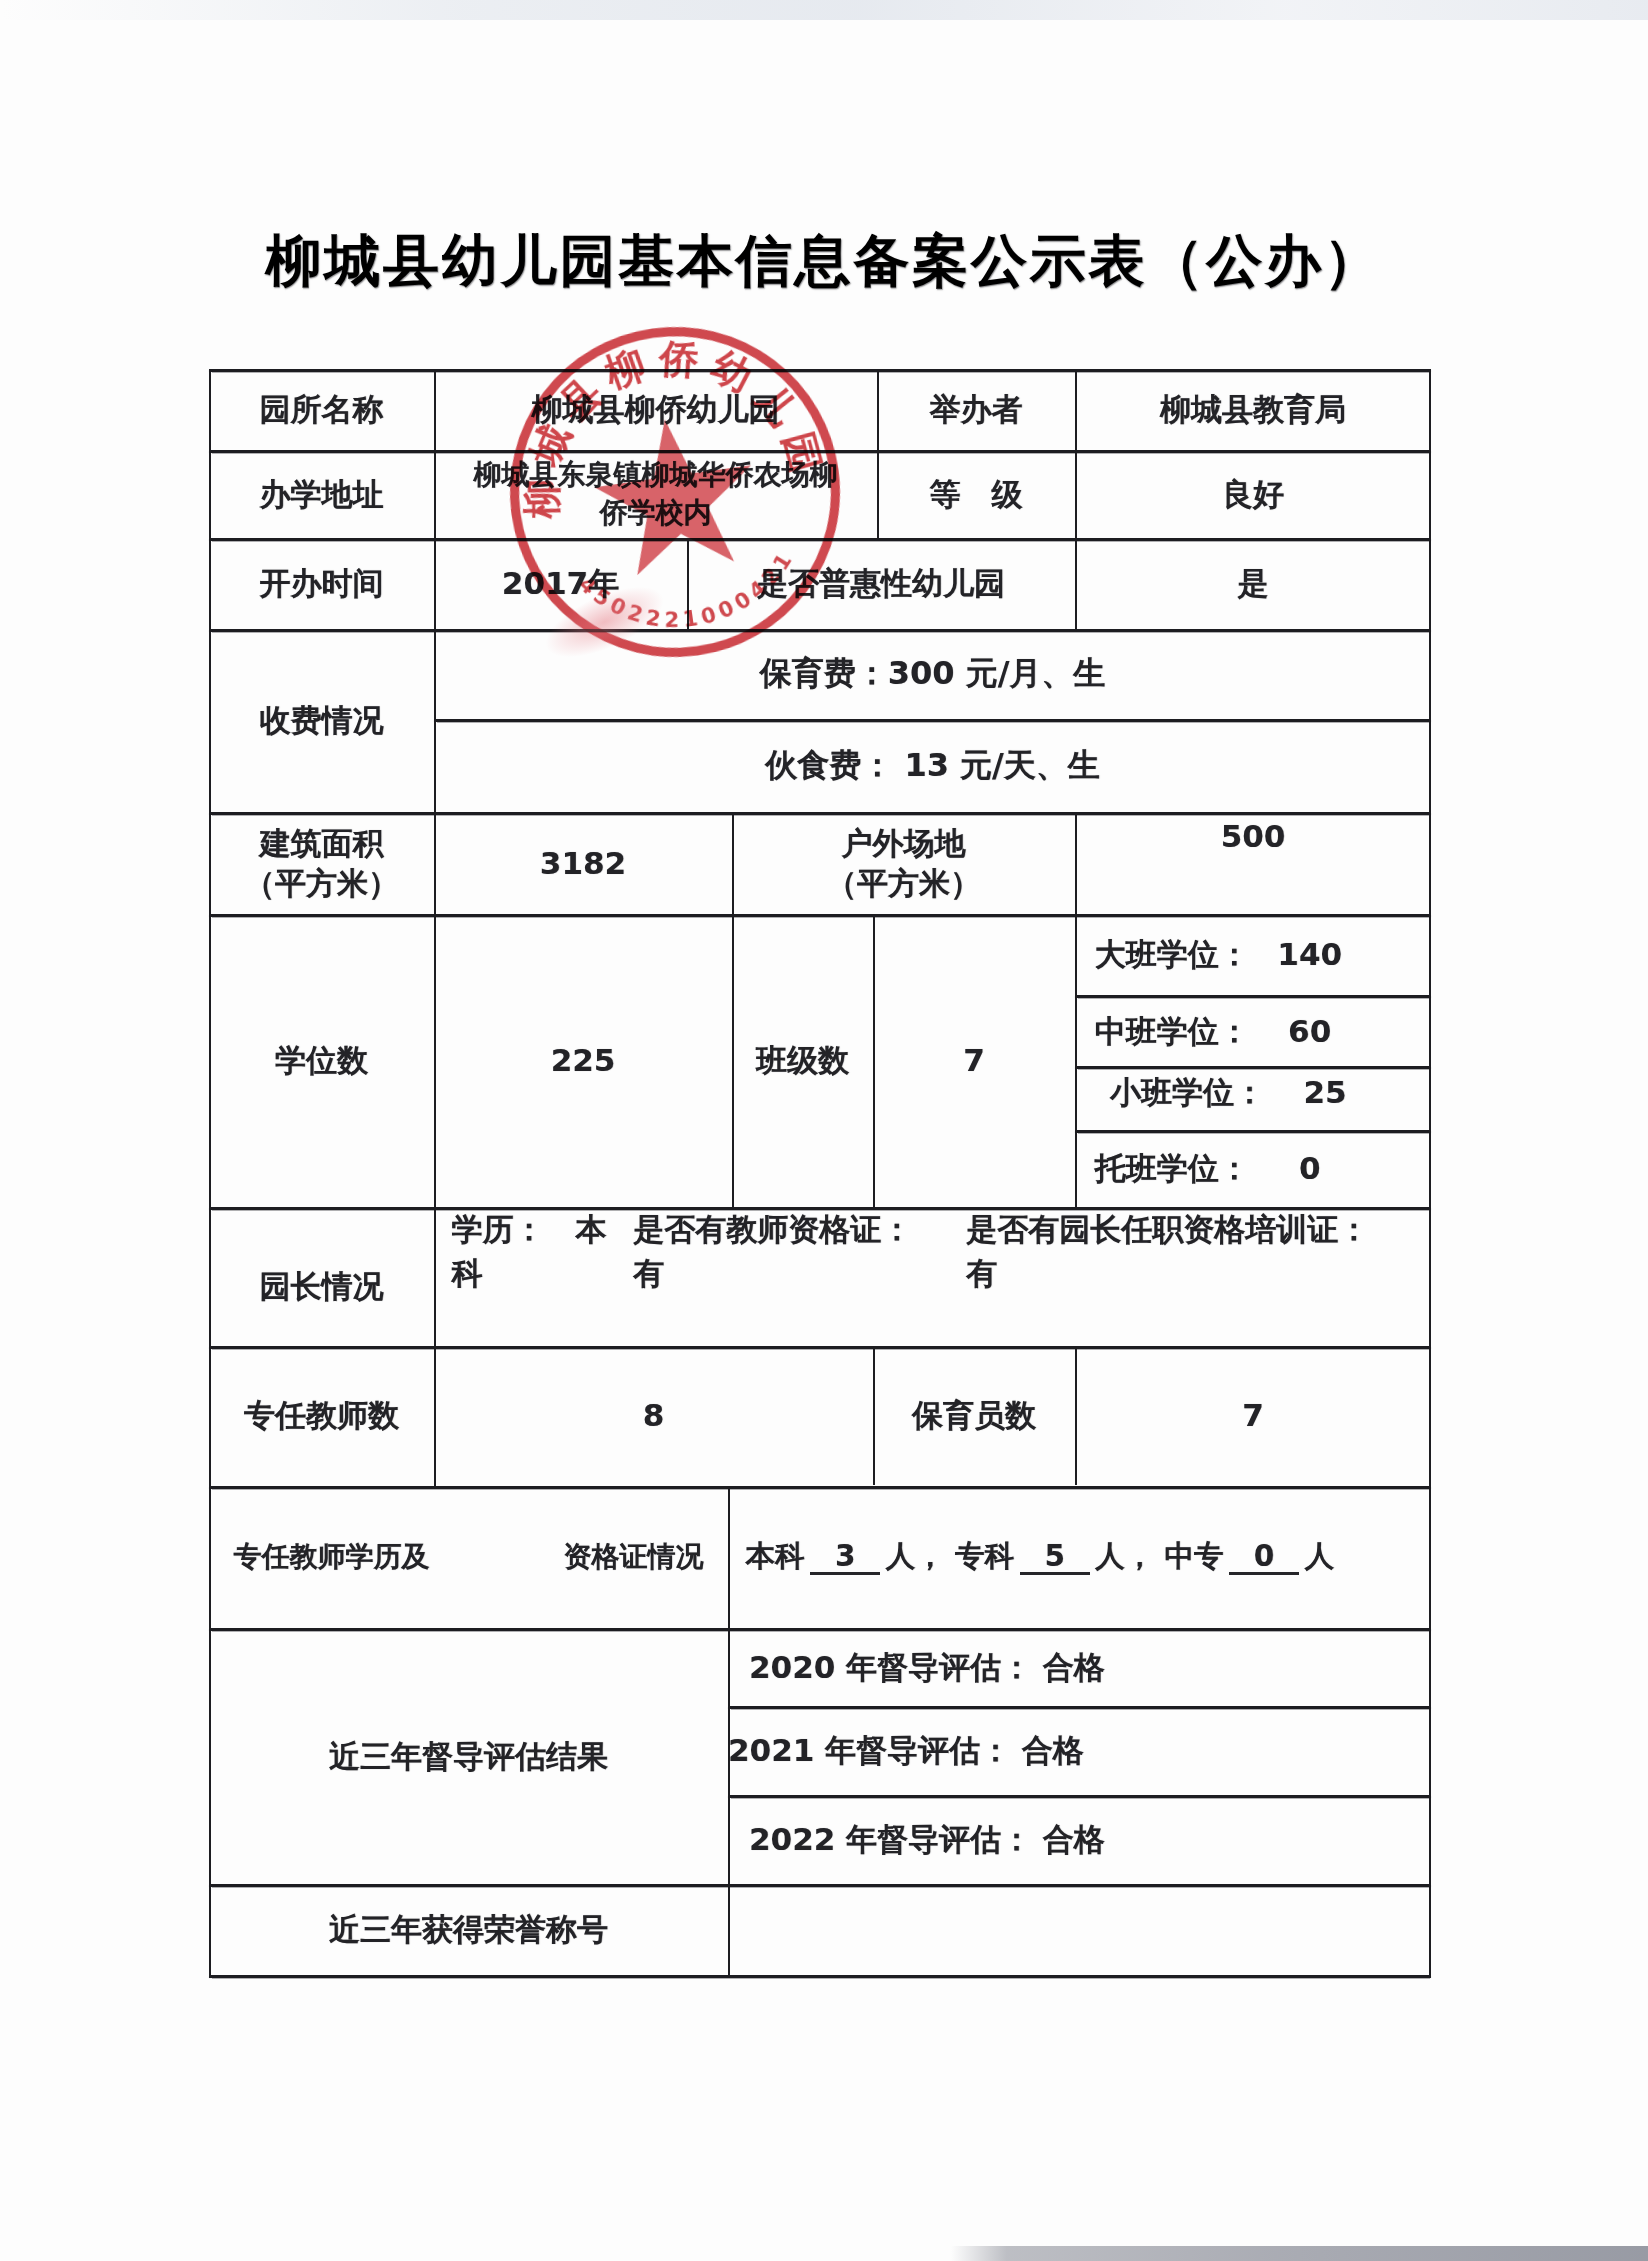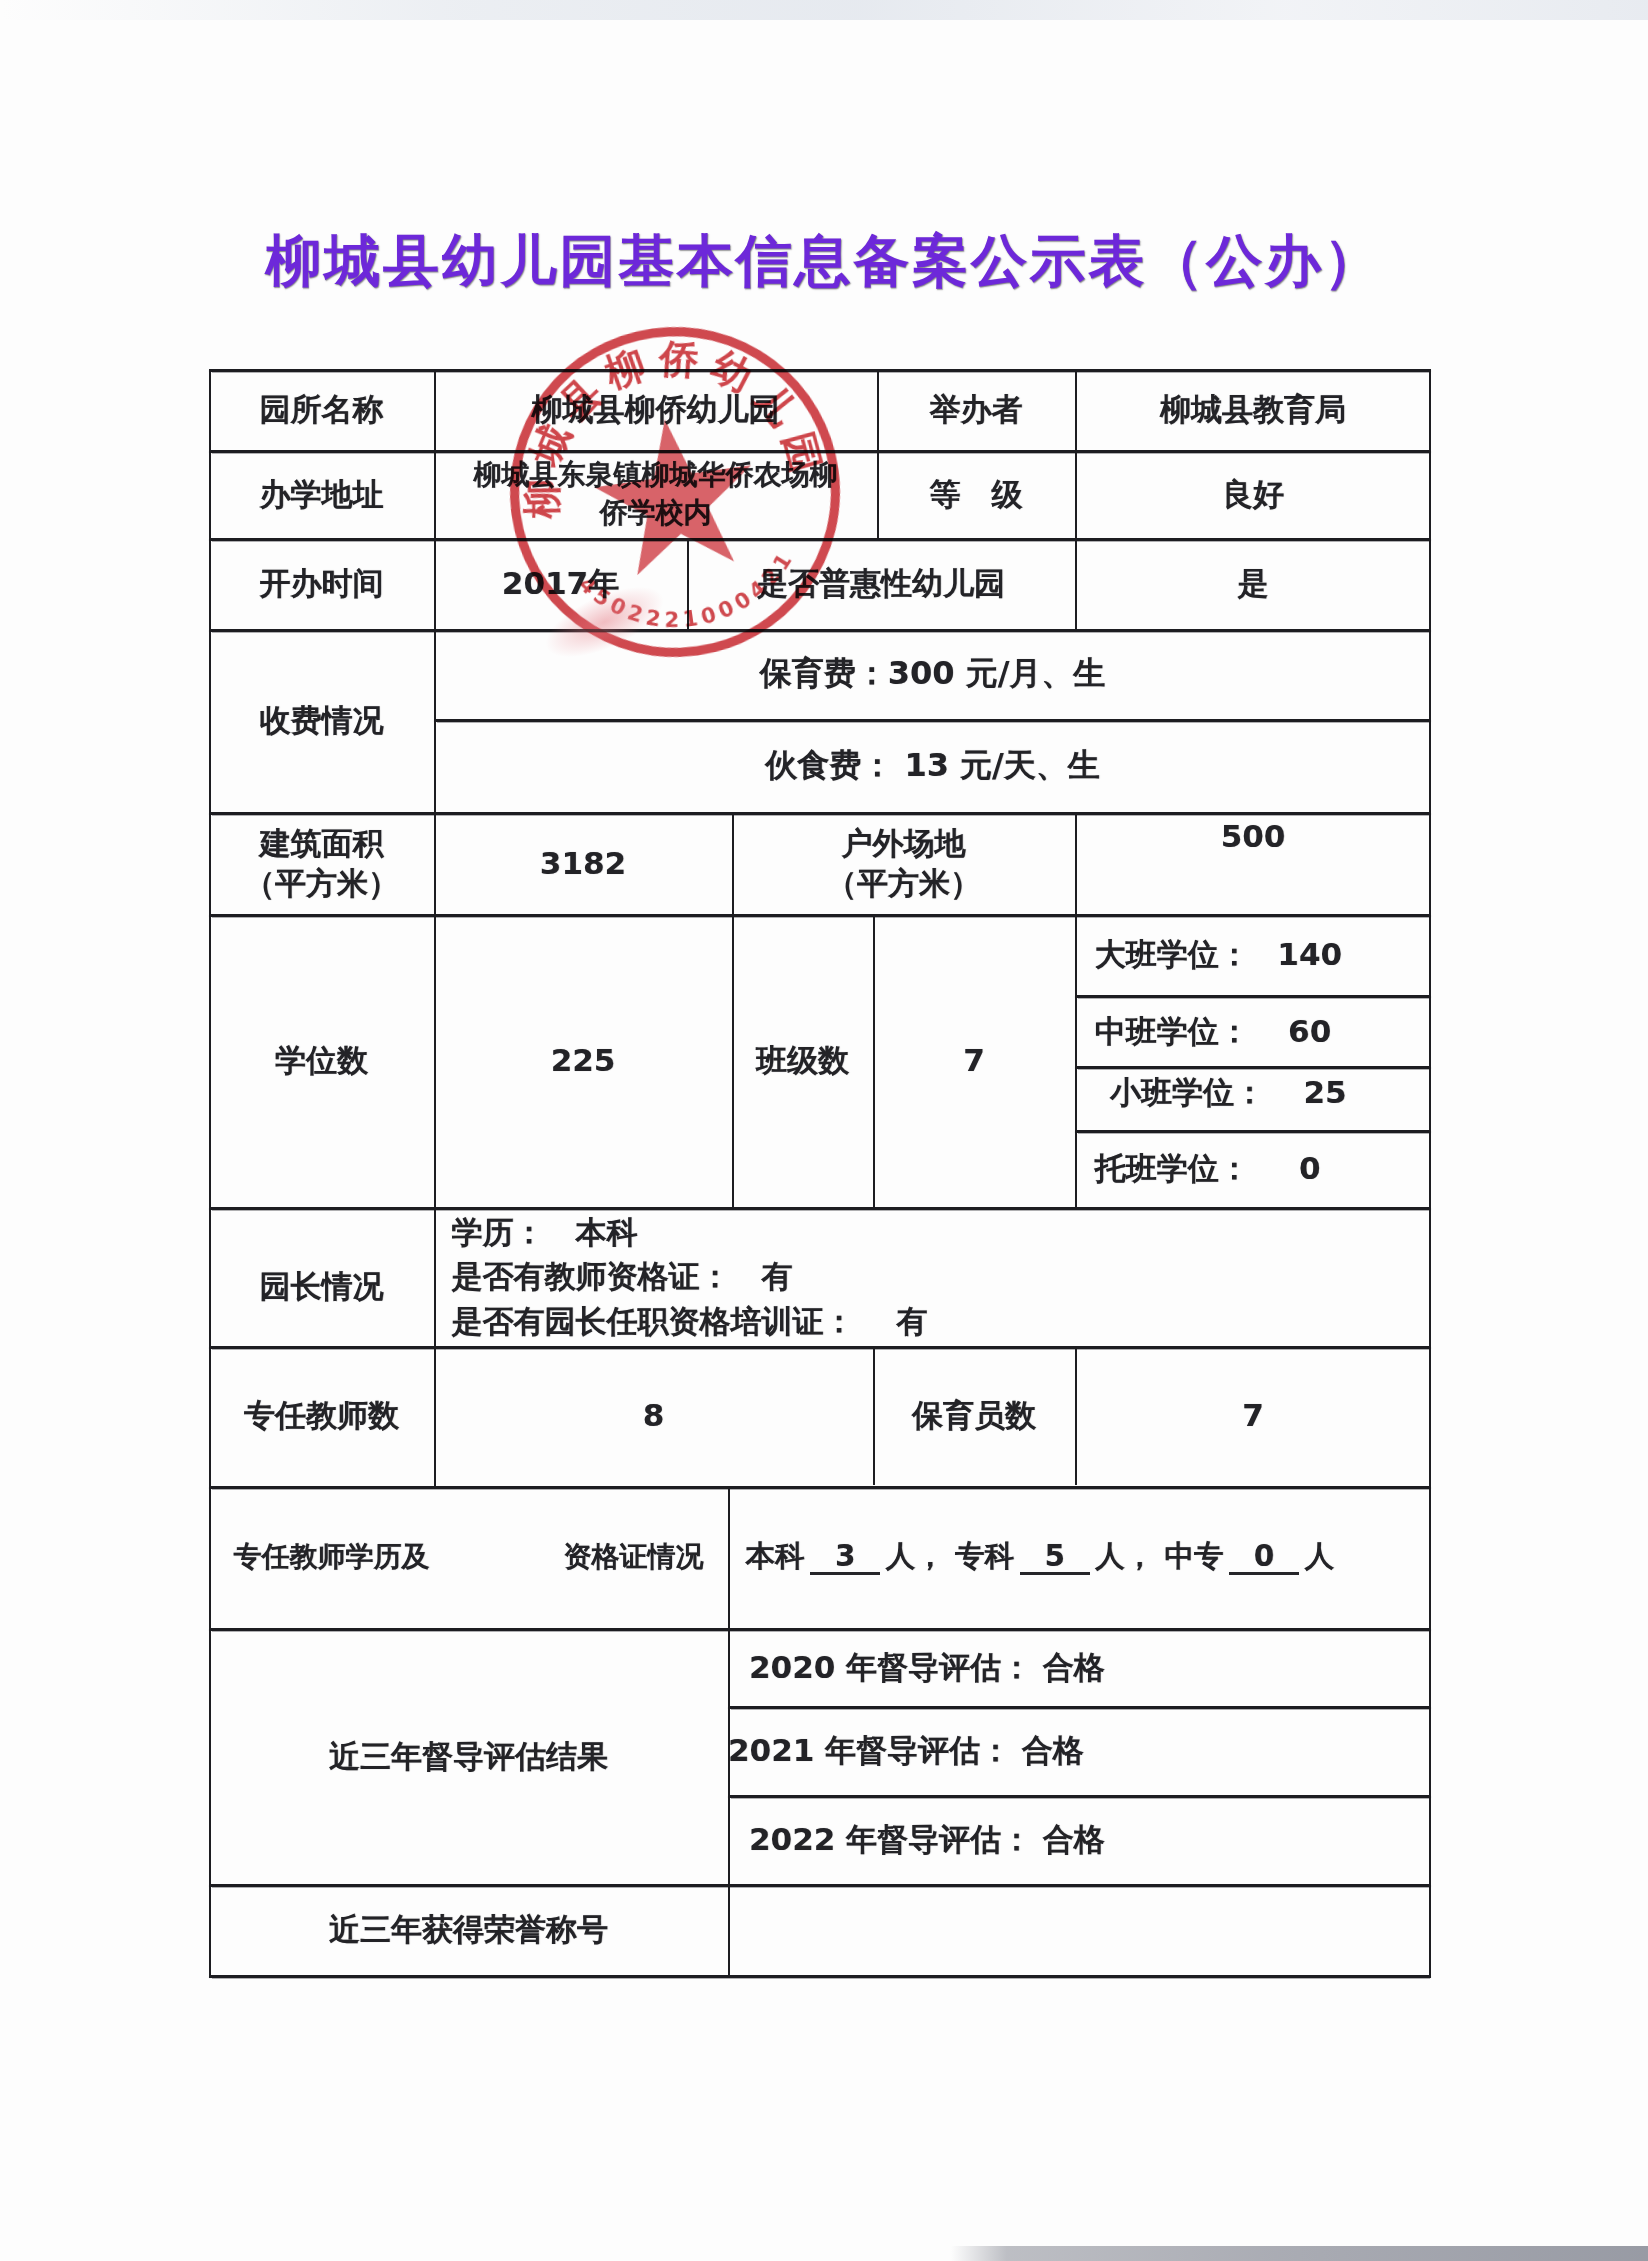--- a/index.html
+++ b/index.html
@@ -1,20 +1,20 @@
 <!DOCTYPE html>
 <html style="font-size:11.2px"><head>
 <meta charset="utf-8">
 <style>
   html,body{margin:0;padding:0;}
   body{background:#ffffff;font-family:"DejaVu Sans", sans-serif;}
   #paper{position:relative;width:1648px;height:2261px;background:#fdfdfd;overflow:hidden;}
   .t{color:#232327;font-weight:700;text-shadow:0.4px 0.4px 0.8px rgba(40,40,45,.45);}
   #title{position:absolute;left:0;top:224px;width:1648px;text-align:center;
-         font-size:56px;letter-spacing:2.8px;color:#6d28d9;font-weight:700;
+         font-size:56px;letter-spacing:2.8px;color:#000000;font-weight:700;
          text-shadow:0.7px 0.7px 1.4px rgba(20,20,25,.55);}
   #ftable{position:absolute;left:209px;top:369px;width:1222px;height:1609px;}
   .hl{position:absolute;height:2.8px;background:#1d1d21;box-shadow:0 0.7px 0.7px rgba(30,30,35,.35);}
   .vl{position:absolute;width:2.1px;background:#1d1d21;}
   .cell{position:absolute;display:flex;align-items:center;justify-content:center;
         font-size:31px;line-height:1.3;text-align:center;}
   .cell.left{justify-content:flex-start;text-align:left;}
   .wrap2{line-height:1.35;}
   .uln{display:inline-block;min-width:70px;text-align:center;
        border-bottom:3.5px solid #26262a;margin:0 5.6px;line-height:1.05;}
@@ -121,21 +121,21 @@
     <div class="cell t left" style="left:866px;top:697px;width:356px;height:52px;padding-left:35px;box-sizing:border-box">
       <span>小班学位：</span>
         <span class="seatval">25</span>
     </div>
     <div class="cell t left" style="left:866px;top:761px;width:356px;height:77px;padding-left:19.7px;box-sizing:border-box">
       <span>托班学位：</span>
         <span class="seatval">0</span>
     </div>
 
     <div class="cell t" style="left:0;top:838px;width:225px;height:159px">园长情况</div>
-    <div class="cell t left" style="left:225px;top:838px;width:997px;height:139px;padding-left:17.6px;box-sizing:border-box;flex-direction:column;align-items:flex-start;justify-content:center;line-height:1.42">
+    <div class="cell t left" style="left:225px;top:838px;width:997px;height:139px;padding-left:17.6px;box-sizing:border-box;align-items:flex-start;justify-content:center;line-height:1.42">
       <span>学历：　本科</span>
       <span>是否有教师资格证：　有</span>
       <span>是否有园长任职资格培训证：　 有</span>
     </div>
 
     <div class="cell t" style="left:0;top:977px;width:225px;height:139px">专任教师数</div>
     <div class="cell t" style="left:225px;top:977px;width:439px;height:139px">8</div>
     <div class="cell t" style="left:664px;top:977px;width:202px;height:139px">保育员数</div>
     <div class="cell t" style="left:866px;top:977px;width:356px;height:139px">7</div>
 

